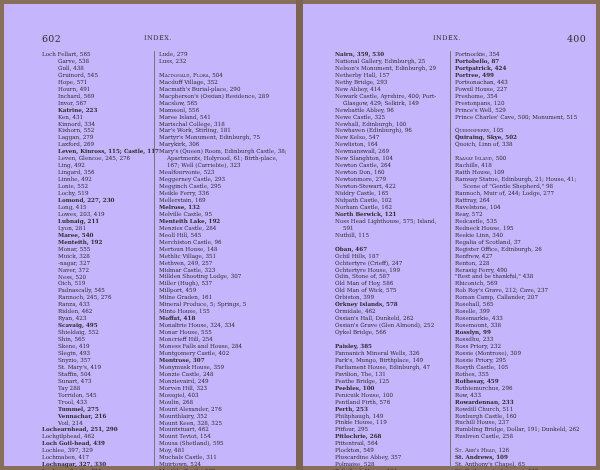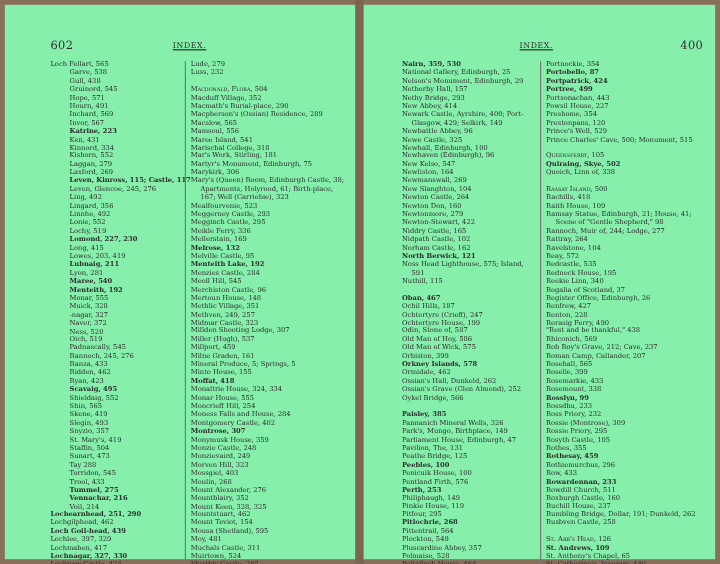--- a/index.html
+++ b/index.html
@@ -5,37 +5,37 @@
   html, body { margin:0; padding:0; }
   body {
     width:600px; height:470px; overflow:hidden;
     background:#8a6e5c;
     font-family:"DejaVu Serif", "Liberation Serif", serif;
     color:#2d2d2d;
     position:relative;
   }
   .page {
     position:absolute; top:4px; height:462px;
-    background:#86efac;
+    background:#c4b5fd;
     box-sizing:border-box;
   }
   .page.left { left:4px; width:292px; }
   .page.right { left:303px; width:293px; }
   .gutter {
     position:absolute; left:296px; top:0; width:7px; height:470px;
     background:#7d6352;
   }
   .header {
     position:absolute; top:30px; font-size:8px; letter-spacing:0.3px;
     width:100%;
   }
   .pnum { position:absolute; font-size:9.5px; top:-1px; }
   .left .pnum { left:38px; }
   .right .pnum { right:10px; }
-  .title { position:absolute; font-size:6.5px; letter-spacing:0.5px;text-decoration:underline; }
+  .title { position:absolute; font-size:6.5px; letter-spacing:0.5px; }
   .left .title { left:140px; }
   .right .title { left:130px; }
   .col {
     position:absolute; top:47px;
     font-size:5.6px; line-height:6.95px;
   }
   .left .col1 { left:38px; width:108px; }
   .left .col2 { left:150px; width:132px; border-left:1px solid #777; padding-left:4px; }
   .right .col1 { left:32px; width:112px; }
   .right .col2 { left:147px; width:135px; border-left:1px solid #777; padding-left:4px; }

